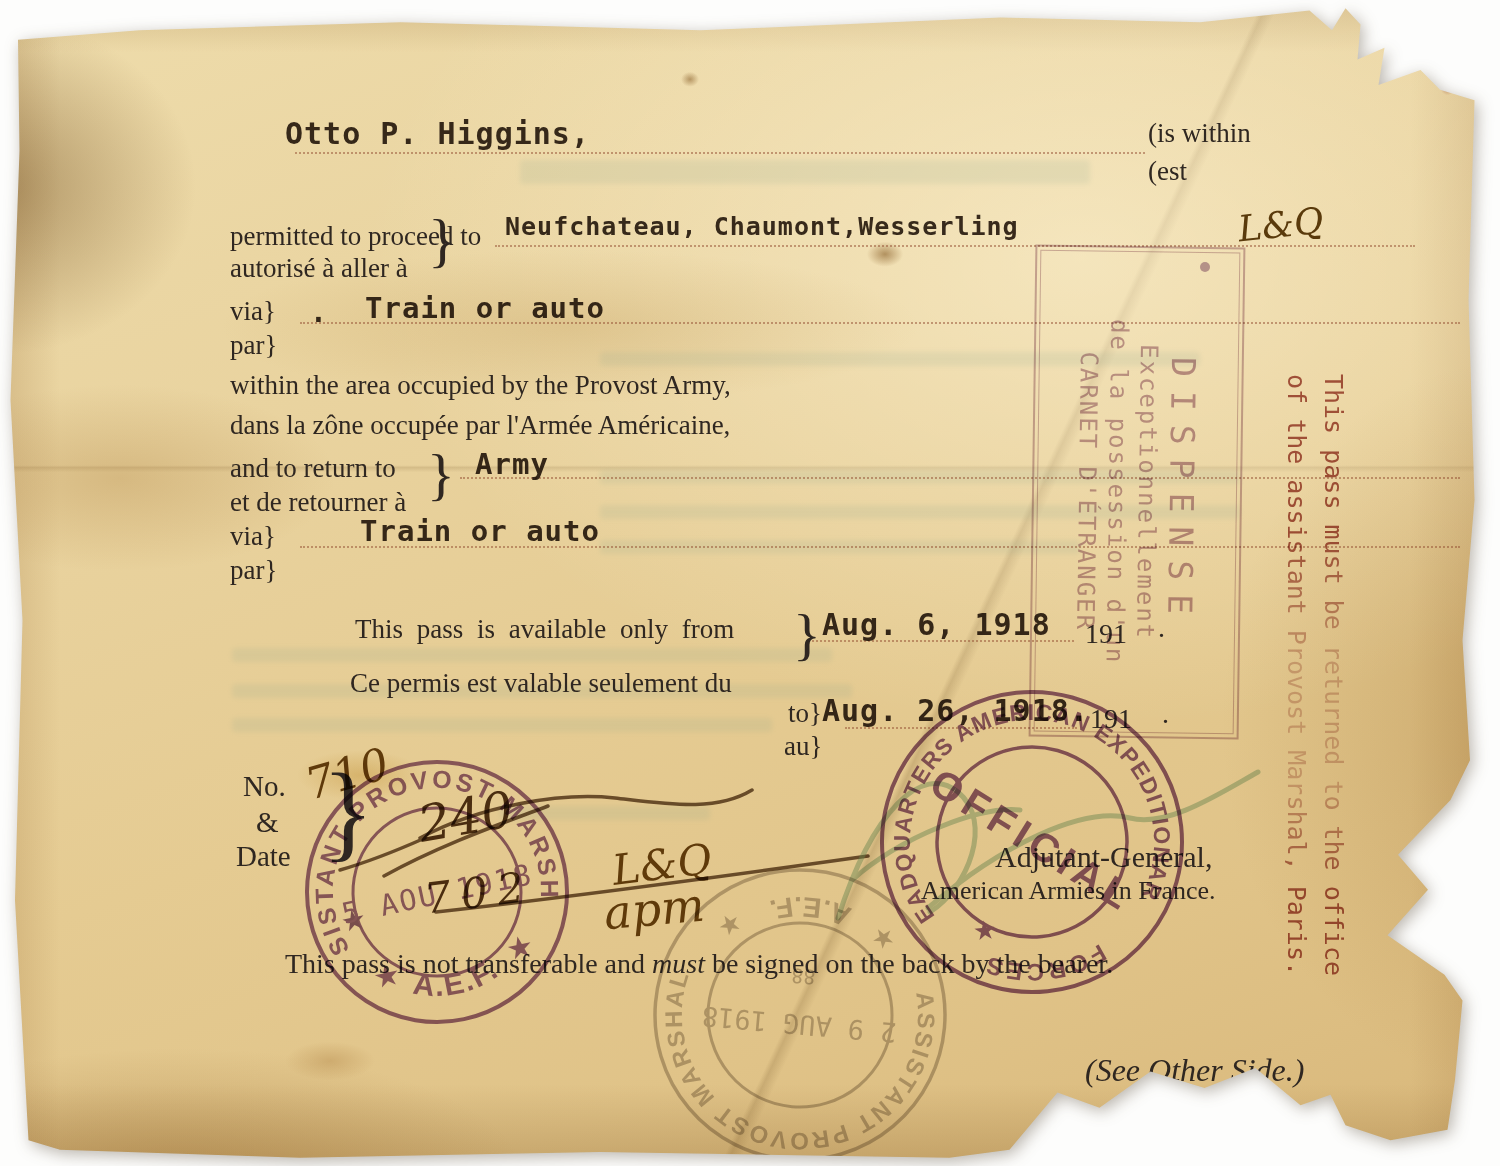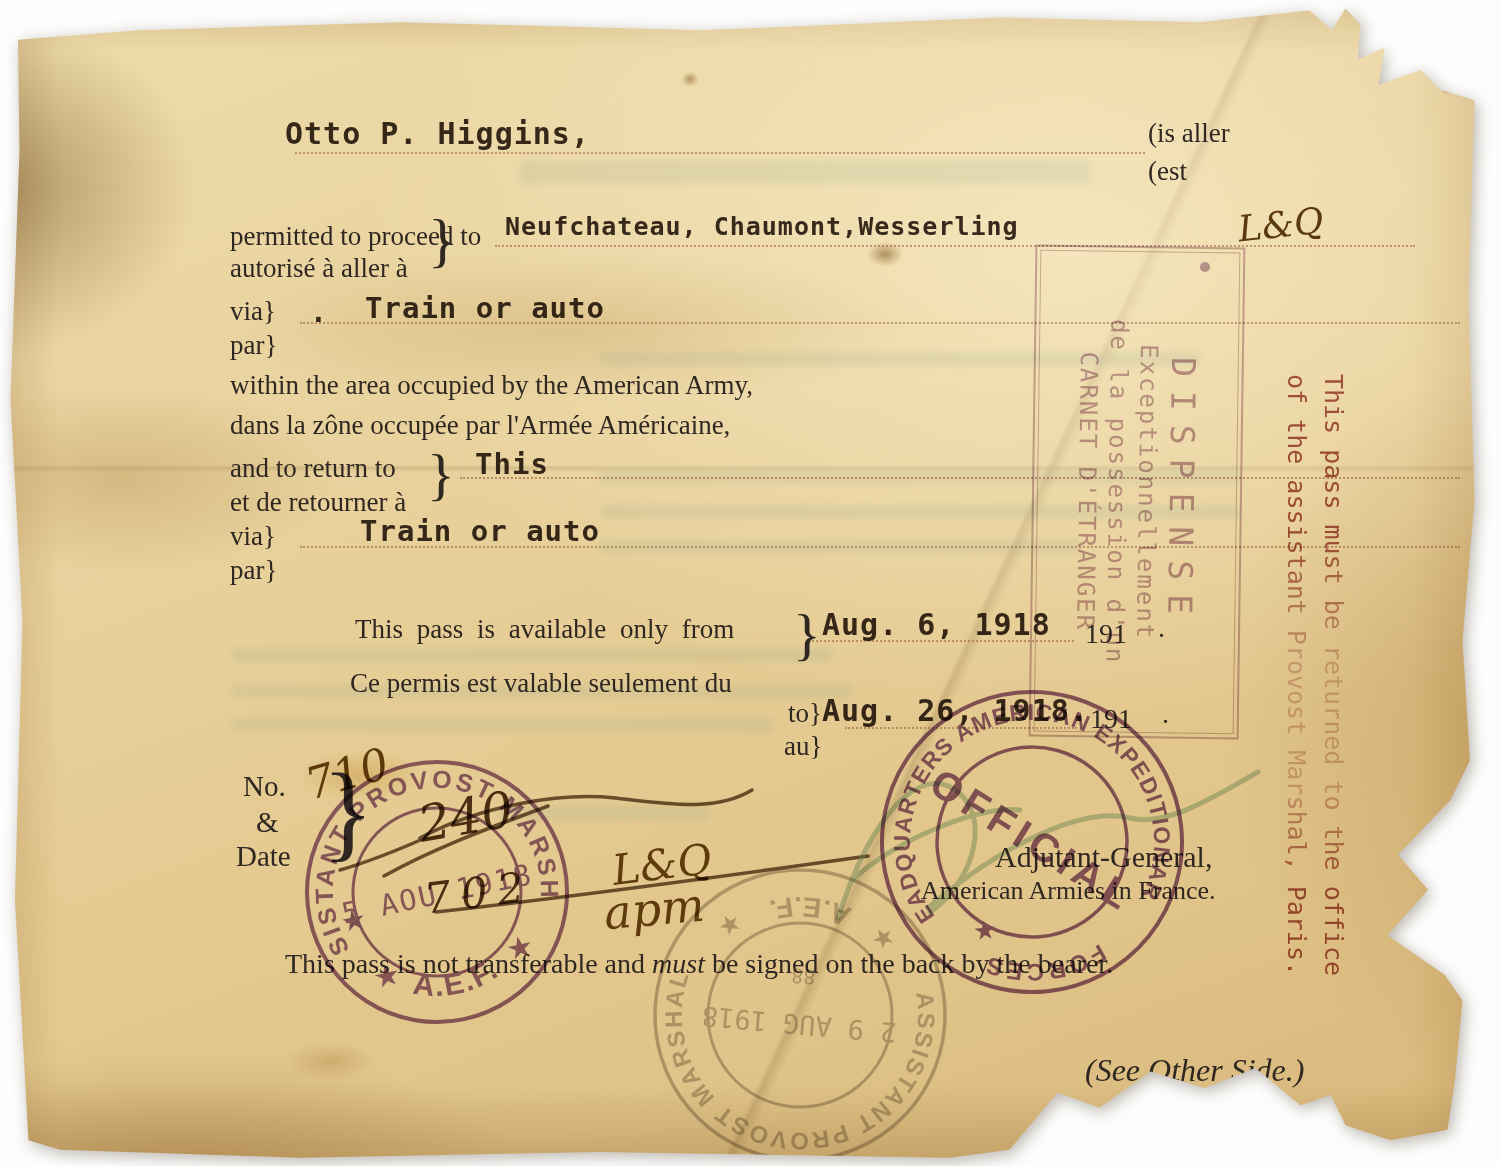--- a/index.html
+++ b/index.html
@@ -74,41 +74,41 @@
 
     <div class="dots" style="left:295px;top:152px;width:850px;"></div>
     <div class="dots" style="left:495px;top:245px;width:920px;"></div>
     <div class="dots" style="left:300px;top:322px;width:1160px;"></div>
     <div class="dots" style="left:460px;top:477px;width:1000px;"></div>
     <div class="dots" style="left:300px;top:546px;width:1160px;"></div>
     <div class="dots" style="left:812px;top:640px;width:262px;"></div>
     <div class="dots" style="left:845px;top:727px;width:232px;"></div>
 
     <div class="typed" style="left:285px;top:116px;font-size:30px;">Otto P. Higgins,</div>
-    <div class="lbl" style="left:1148px;top:118px;">(is aller</div>
+    <div class="lbl" style="left:1148px;top:118px;">(is within</div>
     <div class="lbl" style="left:1148px;top:156px;">(est</div>
 
     <div class="lbl" style="left:230px;top:221px;">permitted to proceed to</div>
     <div class="lbl" style="left:230px;top:253px;">autorisé à aller à</div>
     <div class="brace" style="left:428px;top:210px;font-size:60px;">}</div>
     <div class="typed" style="left:505px;top:212px;font-size:25px;">Neufchateau, Chaumont,Wesserling</div>
     <div class="hand" style="left:1238px;top:204px;font-size:36px;transform:rotate(-6deg);color:#5f420f;">L&amp;Q</div>
 
     <div class="lbl" style="left:230px;top:296px;">via}</div>
     <div class="lbl" style="left:230px;top:330px;">par}</div>
     <div class="typed" style="left:310px;top:296px;font-size:28px;">.</div>
     <div class="typed" style="left:365px;top:291px;font-size:29px;">Train or auto</div>
 
-    <div class="lbl" style="left:230px;top:370px;">within the area occupied by the American Army,</div>
+    <div class="lbl" style="left:230px;top:370px;">within the area occupied by the Provost Army,</div>
     <div class="lbl" style="left:230px;top:410px;">dans la zône occupée par l'Armée Américaine,</div>
 
     <div class="lbl" style="left:230px;top:453px;">and to return to</div>
     <div class="lbl" style="left:230px;top:487px;">et de retourner à</div>
     <div class="brace" style="left:427px;top:446px;font-size:58px;">}</div>
-    <div class="typed" style="left:475px;top:447px;font-size:29px;">This</div>
+    <div class="typed" style="left:475px;top:447px;font-size:29px;">Army</div>
 
     <div class="lbl" style="left:230px;top:521px;">via}</div>
     <div class="lbl" style="left:230px;top:555px;">par}</div>
     <div class="typed" style="left:360px;top:514px;font-size:29px;">Train or auto</div>
 
     <div class="lbl" style="left:355px;top:614px;word-spacing:7px;">This pass is available only from</div>
     <div class="lbl" style="left:350px;top:668px;">Ce permis est valable seulement du</div>
     <div class="brace" style="left:793px;top:606px;font-size:58px;">}</div>
     <div class="typed" style="left:822px;top:607px;font-size:30px;">Aug. 6, 1918</div>
     <div class="lbl" style="left:1085px;top:618px;font-size:28px;">191</div>

